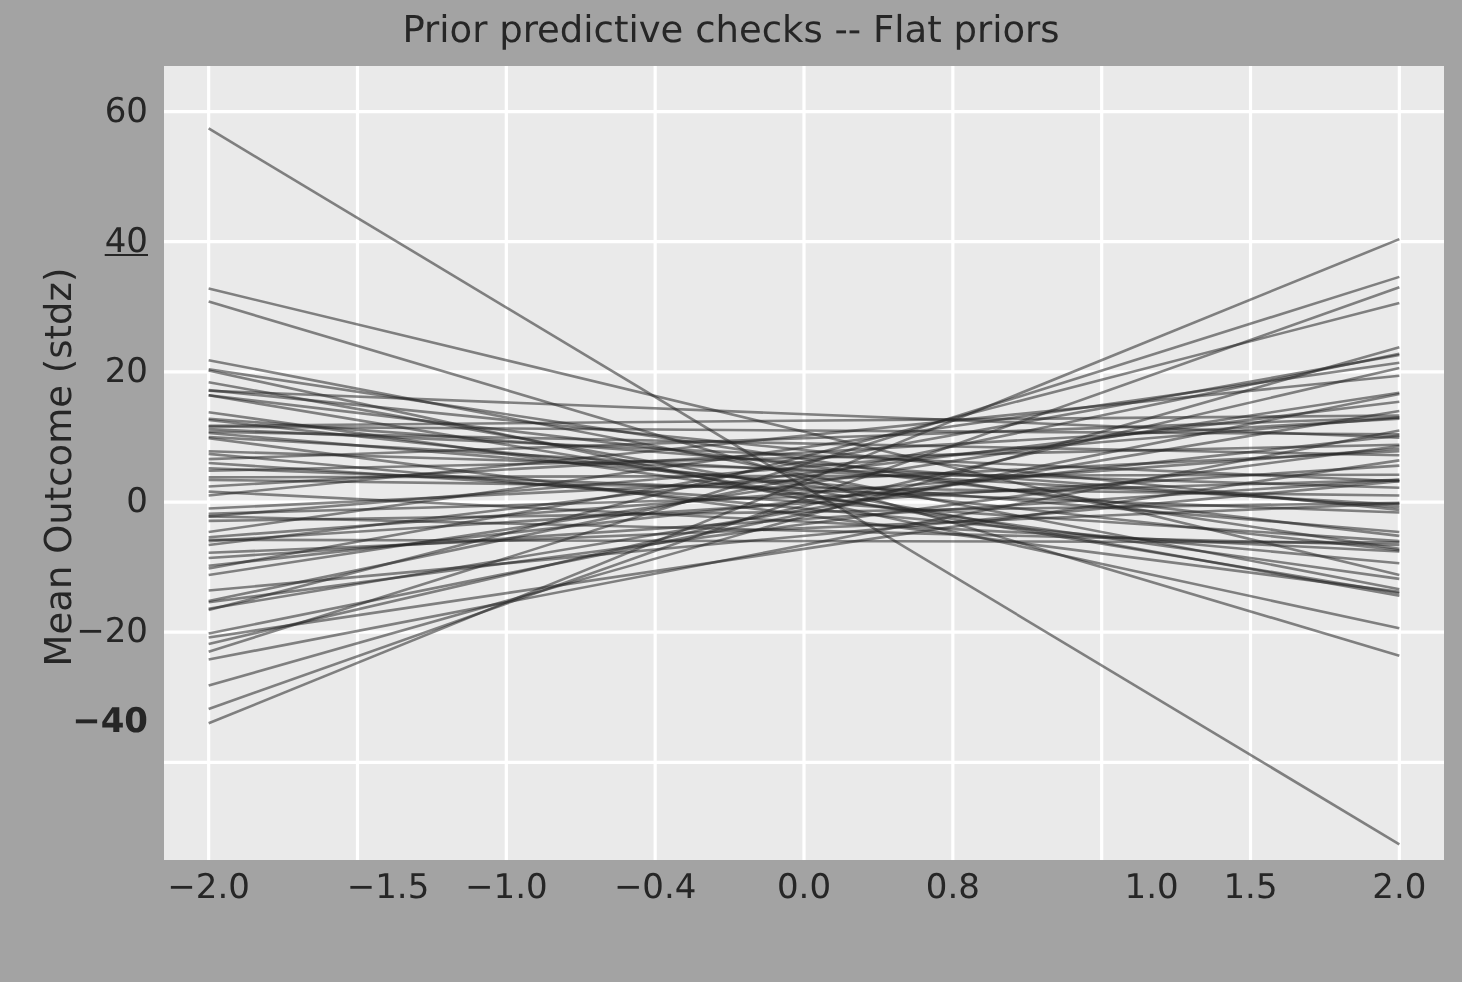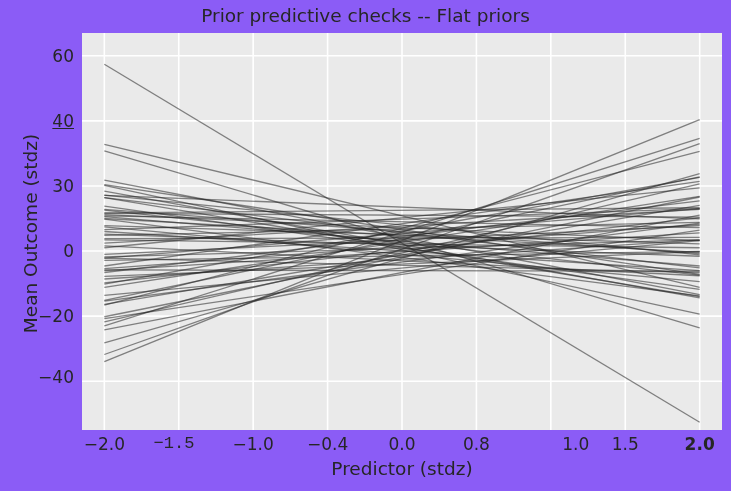--- a/index.html
+++ b/index.html
@@ -10,21 +10,21 @@
   body {
     width: 731px;
     height: 491px;
     font-family: "DejaVu Sans", sans-serif;
     overflow: hidden;
   }
   #figure {
     position: relative;
     width: 731px;
     height: 491px;
-    background: #8b5cf6;
+    background: #a3a3a3;
   }
   #chart-title {
     position: absolute;
     left: 0;
     top: 5px;
     width: 731px;
     text-align: center;
     font-size: 18.5px;
     color: #262626;
     font-family: "DejaVu Sans", sans-serif;
@@ -113,24 +113,24 @@
 
 <div id="figure">
 
   <div id="chart-title">Prior predictive checks -- Flat priors</div>
 
   <div id="ylabel-wrap">
     <div id="ylabel">Mean Outcome (stdz)</div>
   </div>
 
   <div id="ytick-labels">
-      <div class="ytick-label" style="top: 344px;">−40</div>
+      <div class="ytick-label" style="top: 328px; font-weight: bold;">−40</div>
       <div class="ytick-label" style="top: 283.107px; margin-left: 32px;">−20</div>
       <div class="ytick-label" style="top: 218.025px;">0</div>
-      <div class="ytick-label" style="top: 152.943px;">30</div>
+      <div class="ytick-label" style="top: 152.943px;">20</div>
       <div class="ytick-label" style="top: 87.8607px; text-decoration: underline;">40</div>
       <div class="ytick-label" style="top: 22.7787px;">60</div>
     </div>
 
   <div id="axes">
     <svg id="grid-svg" viewBox="0 0 640 397" preserveAspectRatio="none">
         <line x1="22.325581395348824" x2="22.325581395348824" y1="0" y2="397" stroke="#FFFFFF" stroke-width="1.6"></line>
         <line x1="96.74418604651163" x2="96.74418604651163" y1="0" y2="397" stroke="#FFFFFF" stroke-width="1.6"></line>
         <line x1="171.1627906976744" x2="171.1627906976744" y1="0" y2="397" stroke="#FFFFFF" stroke-width="1.6"></line>
         <line x1="245.58139534883722" x2="245.58139534883722" y1="0" y2="397" stroke="#FFFFFF" stroke-width="1.6"></line>
@@ -205,25 +205,24 @@
         <line x1="22.325581395348824" y1="111.29016393442623" x2="617.6744186046512" y2="254.4704918032787" stroke="#262626" stroke-opacity="0.55" stroke-width="1.3"></line>
         <line x1="22.325581395348824" y1="31.23934426229505" x2="617.6744186046512" y2="389.1901639344262" stroke="#262626" stroke-opacity="0.55" stroke-width="1.3"></line>
         <line x1="22.325581395348824" y1="285.70983606557377" x2="617.6744186046512" y2="197.19836065573773" stroke="#262626" stroke-opacity="0.55" stroke-width="1.3"></line>
         <line x1="22.325581395348824" y1="162.37950819672133" x2="617.6744186046512" y2="185.80901639344262" stroke="#262626" stroke-opacity="0.55" stroke-width="1.3"></line>
         <line x1="22.325581395348824" y1="237.54918032786884" x2="617.6744186046512" y2="199.8016393442623" stroke="#262626" stroke-opacity="0.55" stroke-width="1.3"></line>
       </svg>
   </div>
 
   <div id="xtick-labels">
       <div class="xtick-label" style="left: 22.3256px;">−2.0</div>
-      <div class="xtick-label" style="left: 92px; font-family: Liberation Mono, monospace;">−1.5</div>
+      <div class="xtick-label" style="left: 112px;">−1.5</div>
       <div class="xtick-label" style="left: 171.163px;">−1.0</div>
       <div class="xtick-label" style="left: 245.581px;">−0.4</div>
       <div class="xtick-label" style="left: 320px;">0.0</div>
       <div class="xtick-label" style="left: 394.419px;">0.8</div>
       <div class="xtick-label" style="left: 468.837px; margin-left: 25px;">1.0</div>
       <div class="xtick-label" style="left: 543.256px;">1.5</div>
-      <div class="xtick-label" style="left: 617.674px; font-weight: bold;">2.0</div>
+      <div class="xtick-label" style="left: 617.674px;">2.0</div>
     </div>
 
-  <div id="xlabel">Predictor (stdz)</div>
 
 </div>
 
 </body></html>

